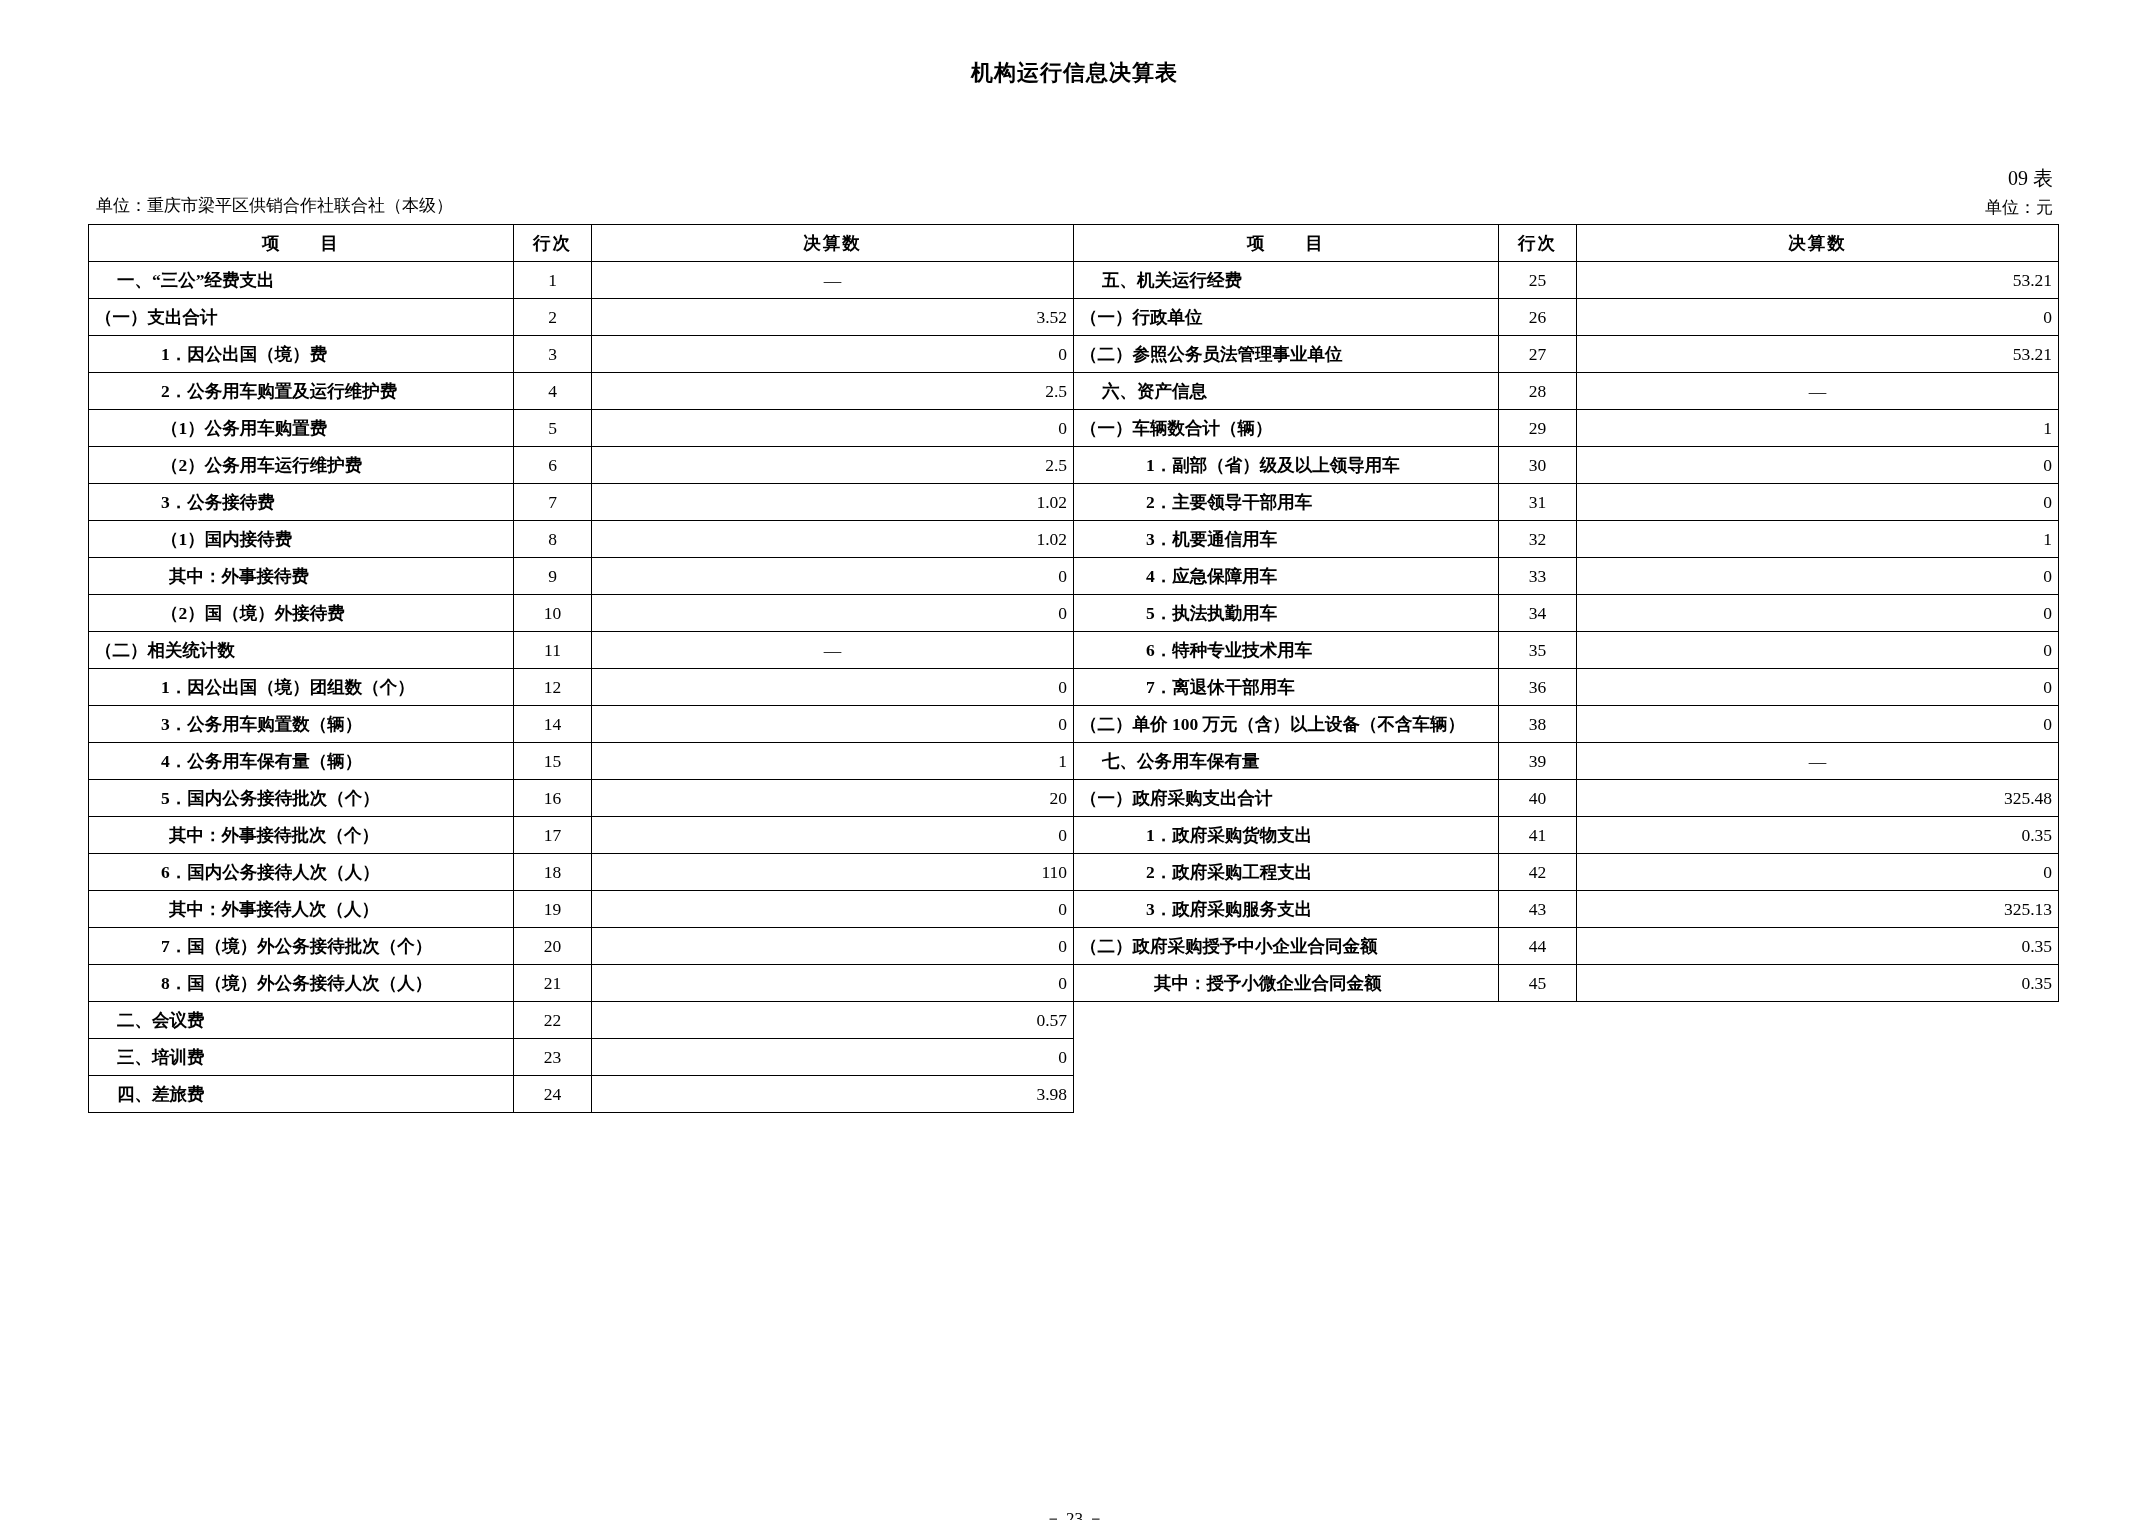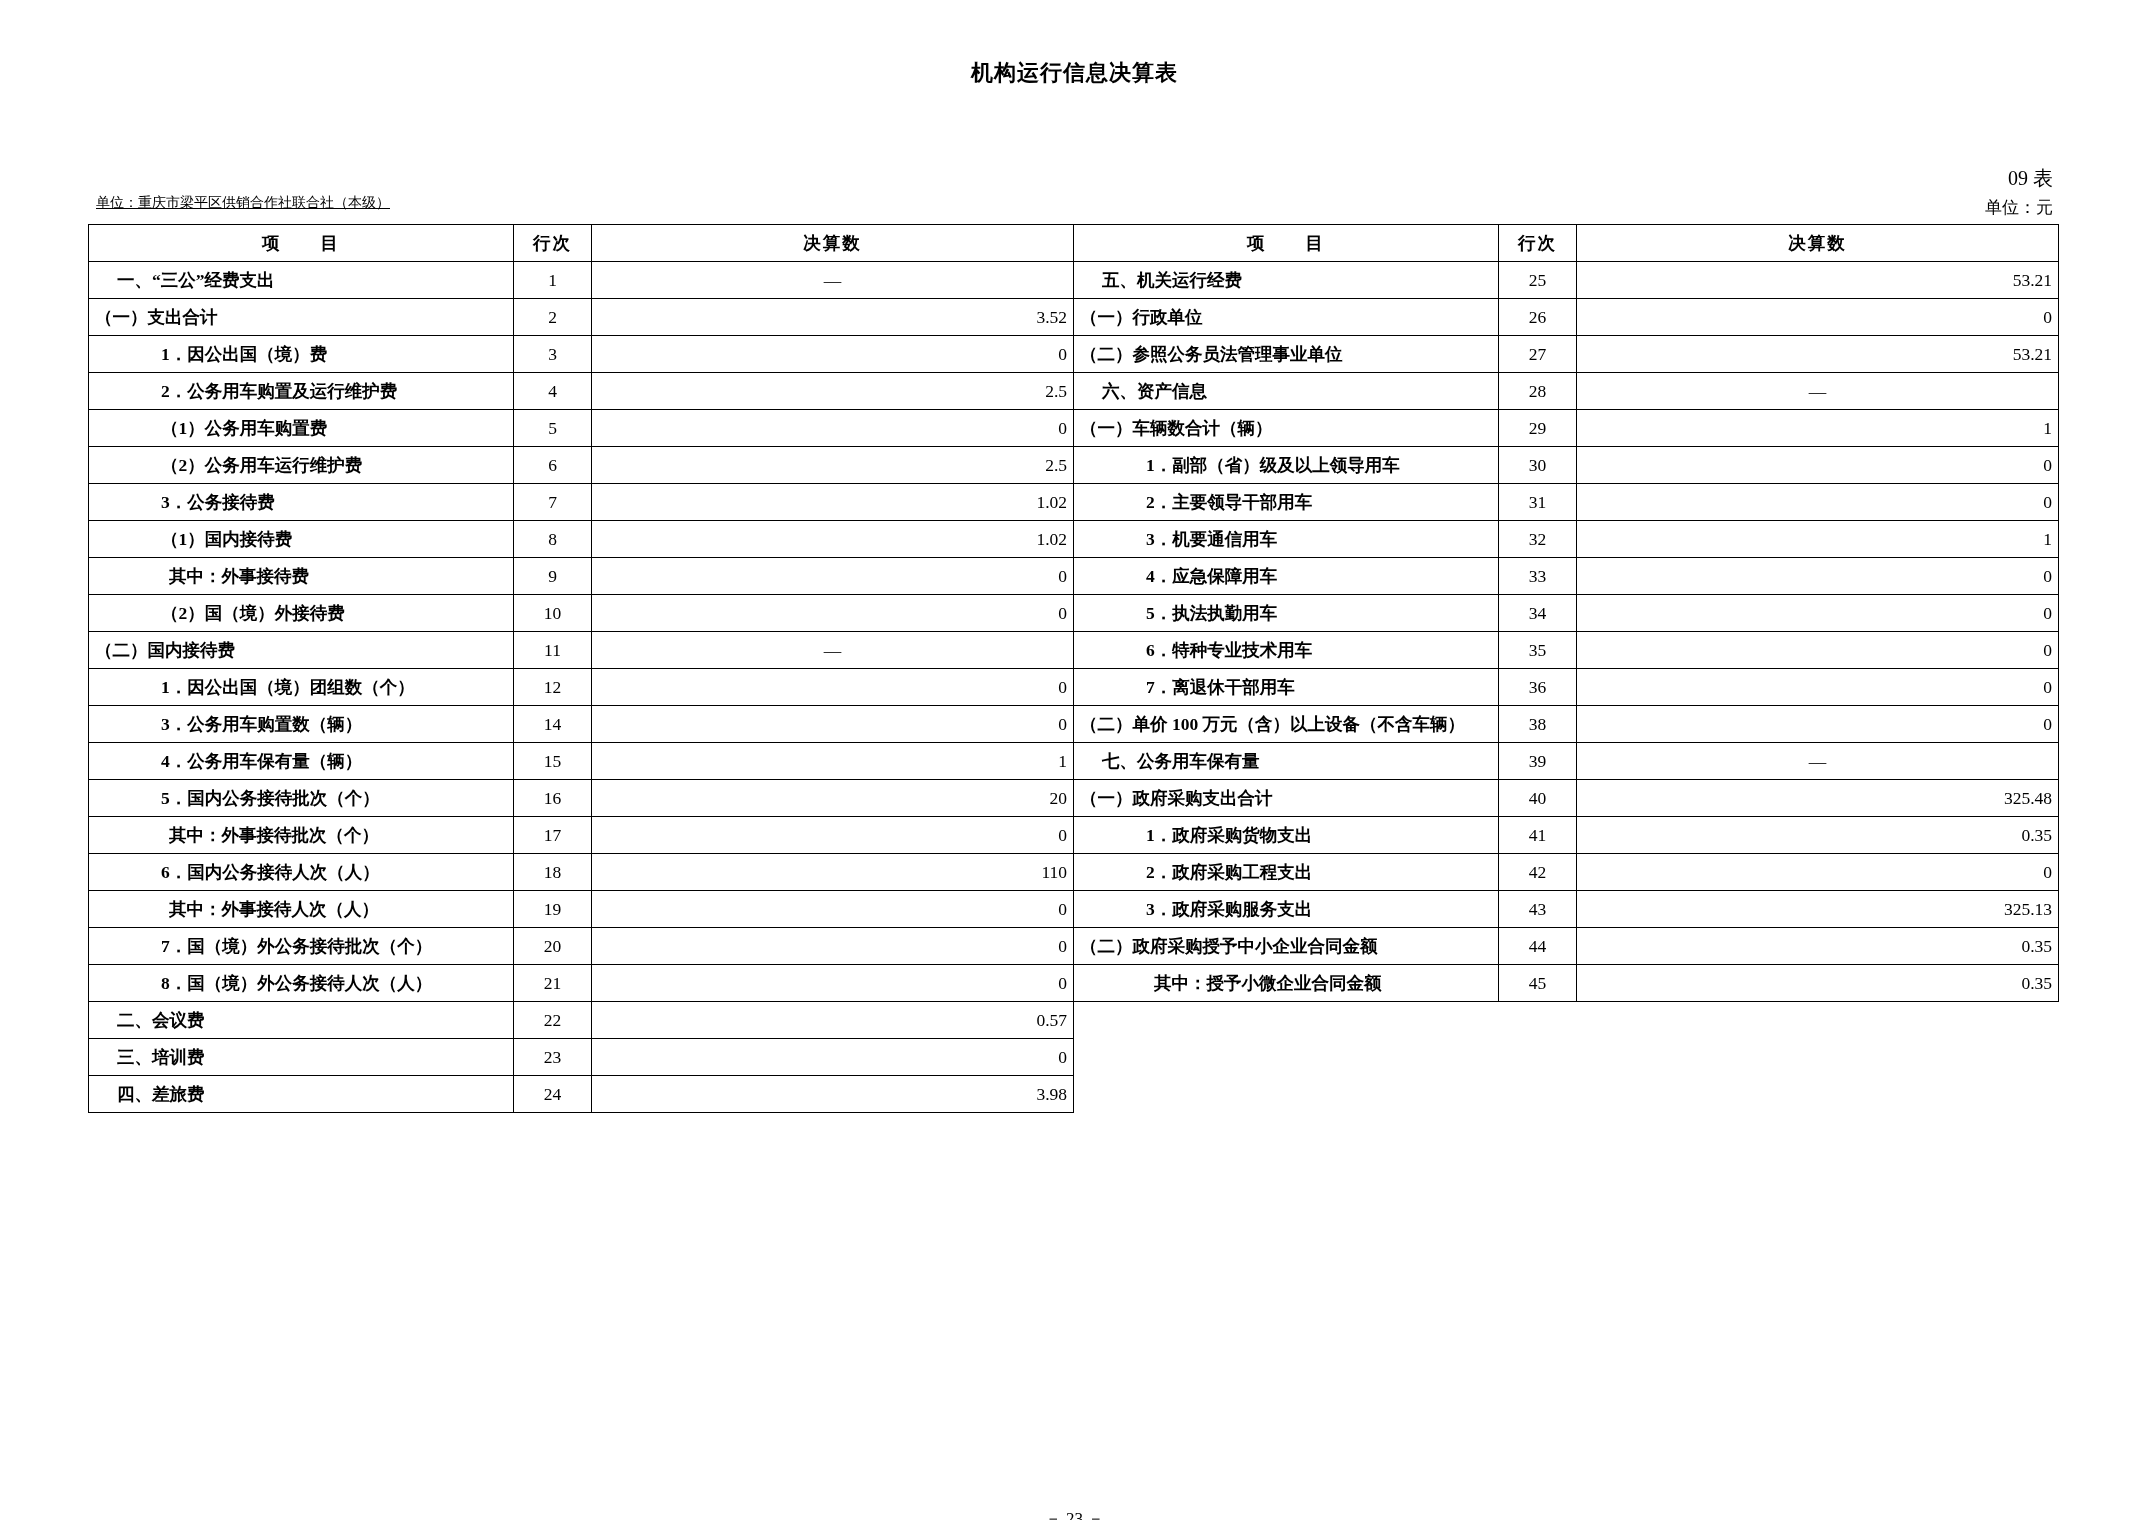--- a/index.html
+++ b/index.html
@@ -38,22 +38,21 @@
   .unit-right {
     position: absolute;
     right: 96px;
     top: 138px;
     font-size: 17px;
   }
   .unit-left {
     position: absolute;
     left: 96px;
     top: 136px;
-    font-size: 14px;
-    text-decoration: underline;
+    font-size: 17px;
   }
   table.main {
     position: absolute;
     left: 88px;
     top: 166px;
     width: 1970px;
     border-collapse: collapse;
     table-layout: fixed;
   }
   table.main td {
@@ -206,21 +205,21 @@
         </tr>
         <tr>
           <td class="item lv2">（2）国（境）外接待费</td>
           <td class="rownum">10</td>
           <td class="val">0</td>
           <td class="item lv2">5．执法执勤用车</td>
           <td class="rownum">34</td>
           <td class="val">0</td>
         </tr>
         <tr>
-          <td class="item lv1">（二）国内接待费</td>
+          <td class="item lv1">（二）相关统计数</td>
           <td class="rownum">11</td>
           <td class="val dash">—</td>
           <td class="item lv2">6．特种专业技术用车</td>
           <td class="rownum">35</td>
           <td class="val">0</td>
         </tr>
         <tr>
           <td class="item lv2">1．因公出国（境）团组数（个）</td>
           <td class="rownum">12</td>
           <td class="val">0</td>

